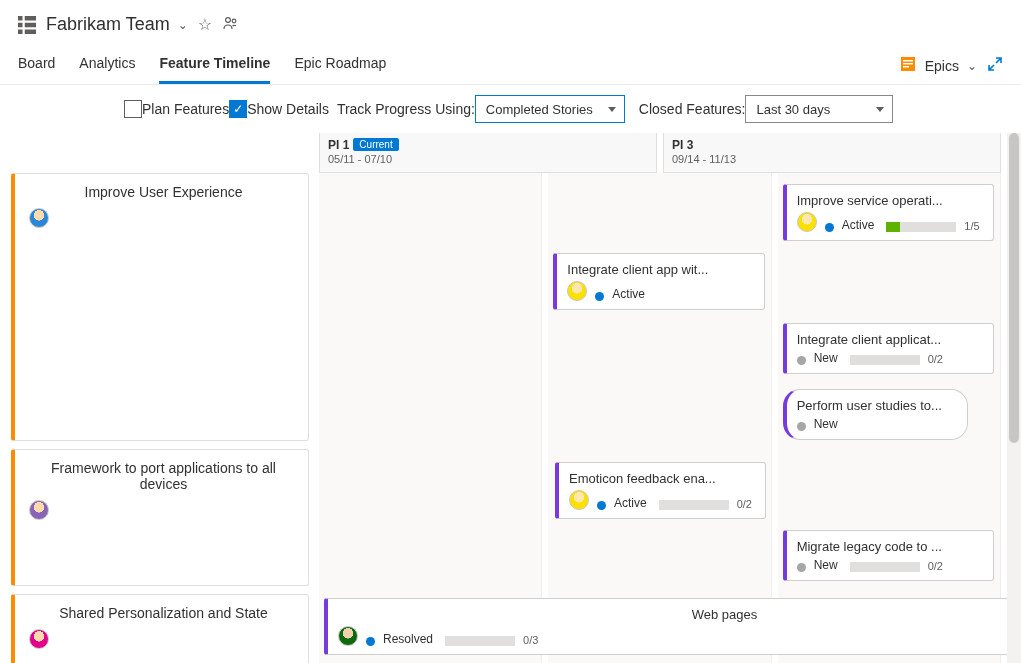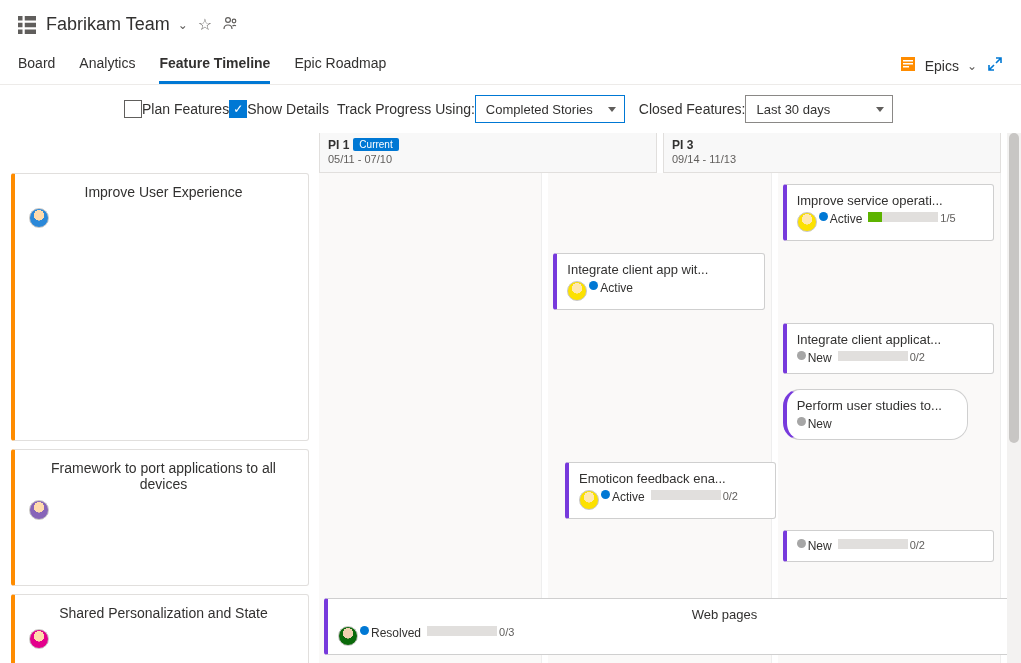--- a/index.html
+++ b/index.html
@@ -46,21 +46,21 @@
   .timeline { flex: 1; position: relative; overflow: hidden; margin-right: 14px; }
   .pi-headers { display: flex; height: 40px; }
   .pi-head { flex: 1; min-width: 0; border: 1px solid #e1dfdd; border-top: none; padding: 4px 8px; background: #f8f8f8; margin-right: 6px; }
   .pi-head .name { font-size: 12px; font-weight: 600; display: inline-block; }
   .pi-badge { background: #0078d4; color: #fff; font-size: 10px; padding: 1px 6px; border-radius: 2px; margin-left: 4px; vertical-align: 1px; }
   .pi-head .dates { font-size: 11px; color: #605e5c; margin-top: 1px; }
   .pi-col-bg { position: absolute; top: 40px; bottom: 0; background: #faf9f8; border-right: 1px solid #eee; }
 
   .feat { position: absolute; border: 1px solid #cfcfcf; border-left: 4px solid #773adc; border-radius: 3px; background: #fff; padding: 8px 10px 8px; font-size: 13px; }
   .feat .ftitle { white-space: nowrap; overflow: hidden; text-overflow: ellipsis; margin-bottom: 4px; }
-  .feat .frow { display: flex; align-items: flex-start; gap: 2px; font-size: 12px; }
+  .feat .frow { display: flex; align-items: flex-end; gap: 8px; font-size: 12px; }
   .state-dot { width: 9px; height: 9px; border-radius: 50%; display: inline-block; }
   .state-dot.active { background: #0078d4; }
   .state-dot.new { background: #a6a6a6; }
   .state-dot.resolved { background: #0078d4; }
   .progress { flex: 1; height: 10px; background: #e1dfdd; margin-left: 4px; position: relative; max-width: 70px; }
   .progress .fill { position: absolute; left: 0; top: 0; bottom: 0; background: #5db300; }
   .prog-label { font-size: 11px; color: #605e5c; }
 </style>
 </head>
 <body>
@@ -176,33 +176,34 @@
           <span class="prog-label">0/2</span>
         </div>
       </div>
       <div class="feat" style="top: 256px; left: 463.667px; width: 185px; border-radius: 17px;">
         <div class="ftitle">Perform user studies to...</div>
     <div class="frow">
           <span class="state-dot new"></span>
           <span>New</span>
         </div>
       </div>
-      <div class="feat" style="top: 329px; left: 246px; width: 211.333px;">
+      <div class="feat" style="top: 329px; left: 236px; width: 211.333px;">
         <div class="ftitle">Emoticon feedback ena...</div>
     <div class="frow">
           <span class="avatar a4"></span>
           <span class="state-dot active"></span>
           <span>Active</span>
           <span class="progress">
             <span class="fill" style="width:0%"></span>
           </span>
           <span class="prog-label">0/2</span>
         </div>
       </div>
       <div class="feat" style="top: 397px; left: 463.667px; width: 211.333px;">
+        <div class="ftitle">Migrate legacy code to ...</div>
     <div class="frow">
           <span class="state-dot new"></span>
           <span>New</span>
           <span class="progress">
             <span class="fill" style="width:0%"></span>
           </span>
           <span class="prog-label">0/2</span>
         </div>
       </div>
       <div class="feat" style="top: 465px; left: 5px; width: 798px;">

